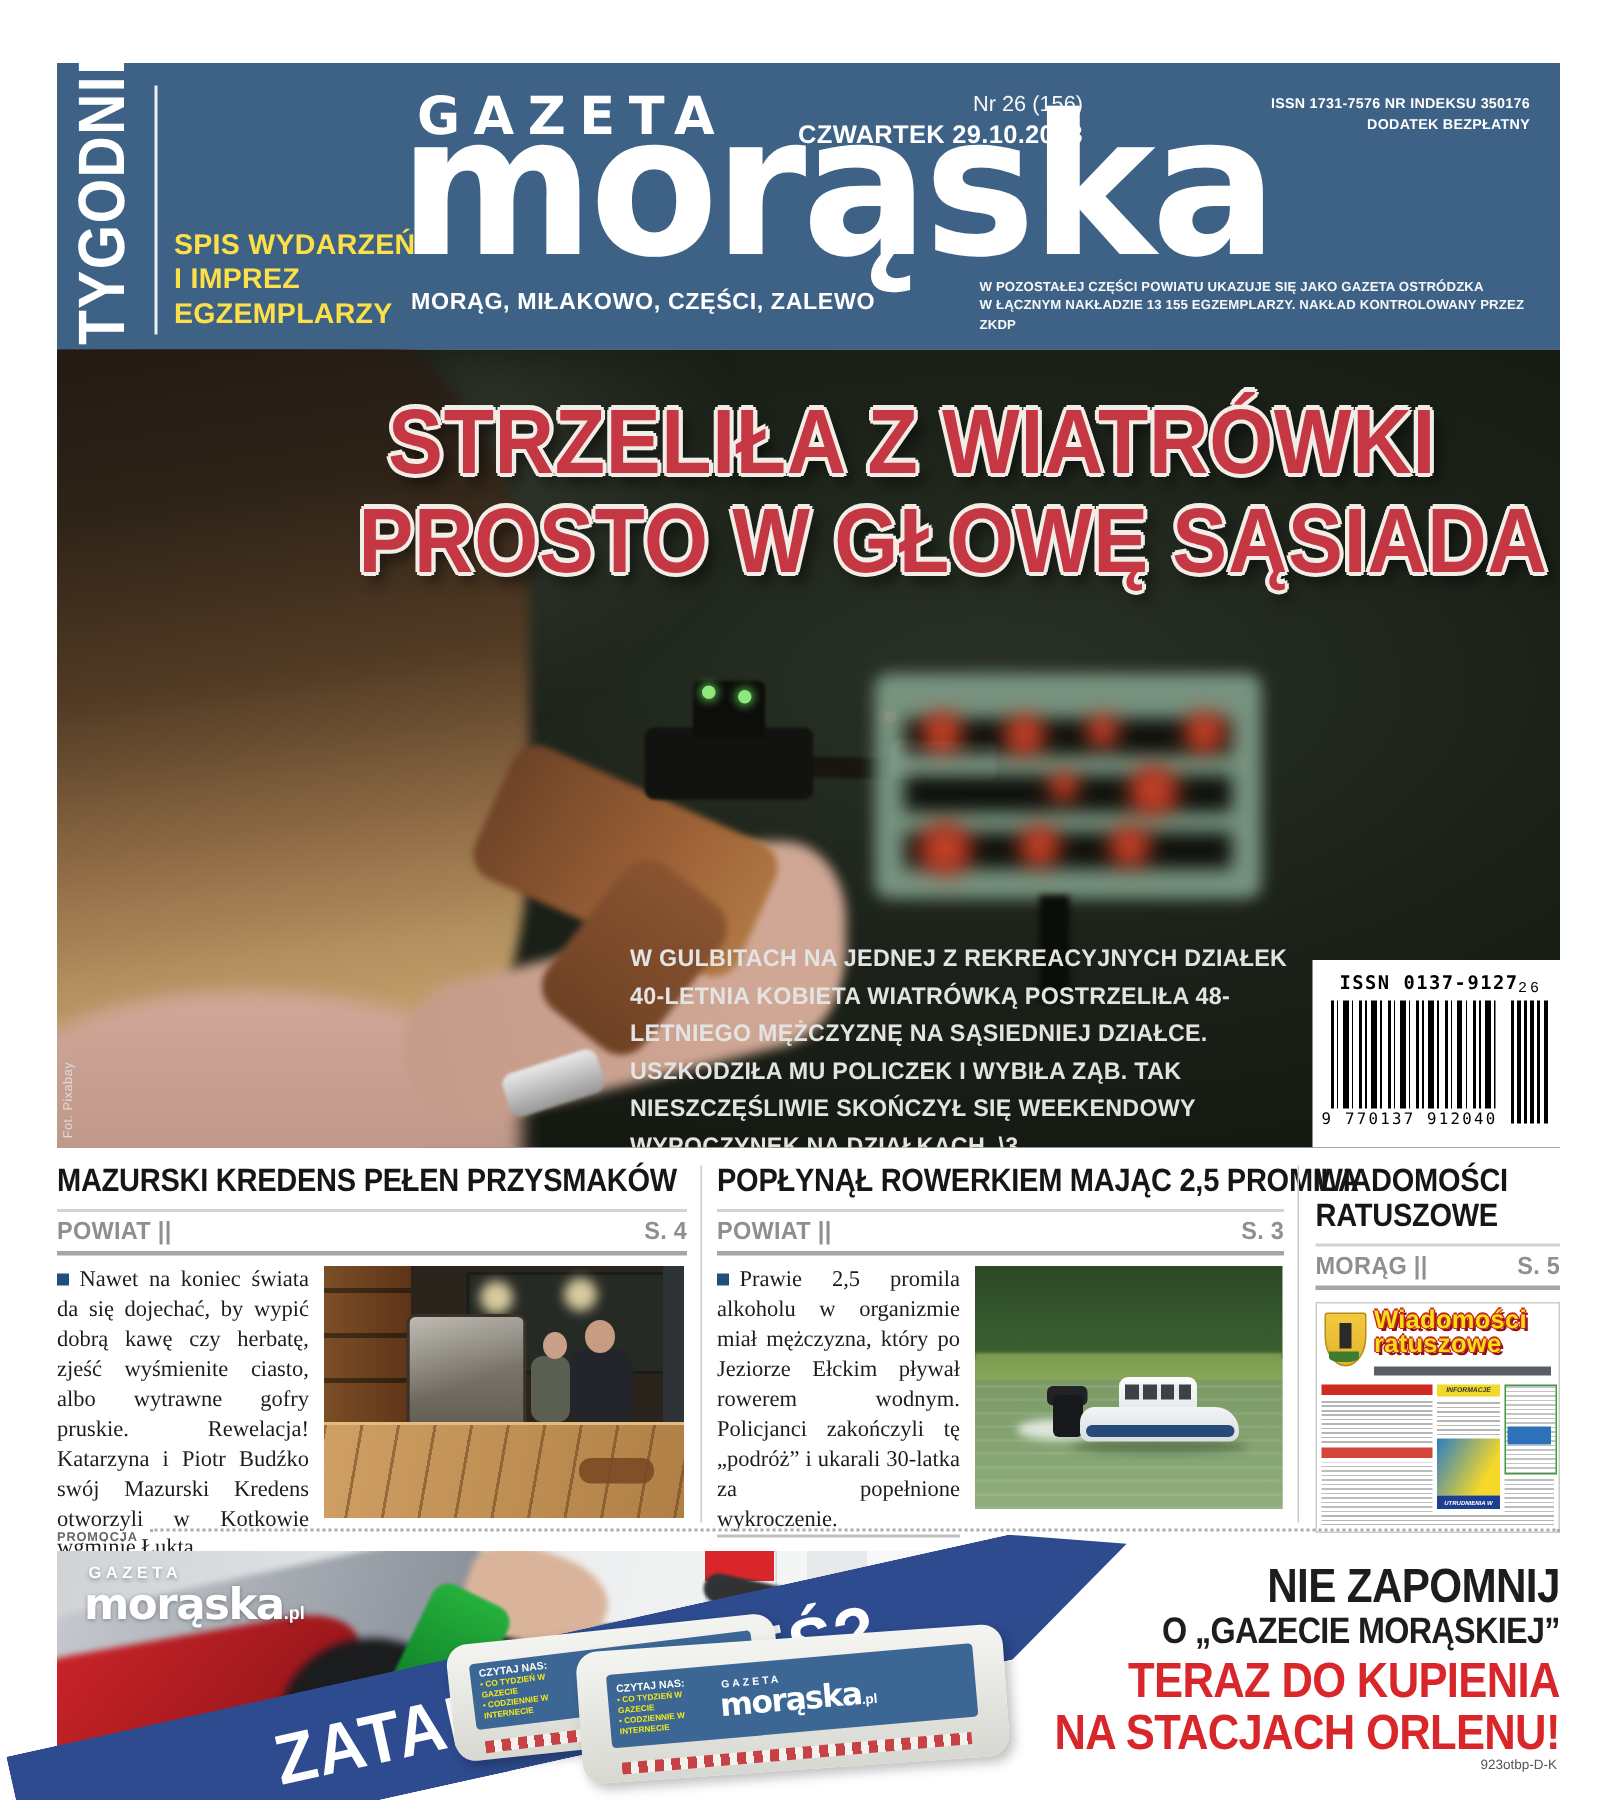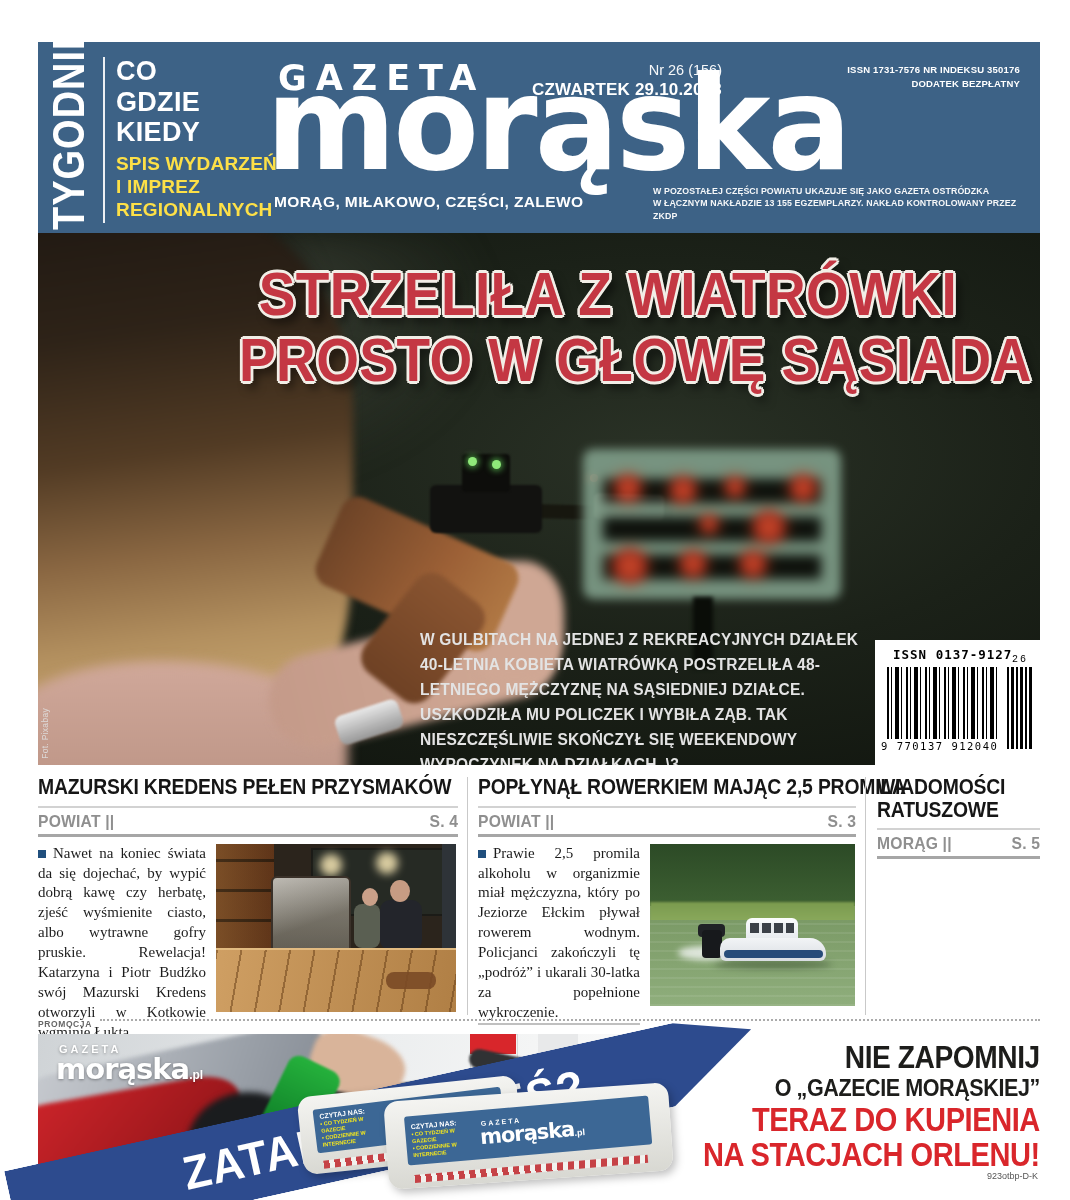--- a/index.html
+++ b/index.html
@@ -201,29 +201,24 @@
   .ad-code{position:absolute;right:2px;bottom:4px;font-size:9px;color:#555;z-index:2;}
 </style>
 </head>
 <body>
 
 <div class="page">
 
   <div class="header">
     <div class="tygodnik">TYGODNIK</div>
     <div class="side-rule"></div>
-    <div class="side-white">
-      <div>CO</div>
-      <div>GDZIE</div>
-      <div>KIEDY</div>
-    </div>
     <div class="side-yellow">
       <div>SPIS WYDARZEŃ</div>
       <div>I IMPREZ</div>
-      <div>REGIONALNYCH</div>
+      <div>EGZEMPLARZY</div>
     </div>
     <div class="mast-kicker">GAZETA</div>
     <div class="mast-title">morąska</div>
     <div class="mast-sub">MORĄG, MIŁAKOWO, CZĘŚCI, ZALEWO</div>
     <div class="issue">
       <div class="nr">Nr 26 (156)</div>
       <div class="dt">CZWARTEK 29.10.2023</div>
     </div>
     <div class="topright">
       <div>ISSN 1731-7576    NR INDEKSU 350176</div>
@@ -352,20 +347,43 @@
     <div class="vsep" style="left:827px;"></div>
 
     <div class="article" style="left:839px;width:163px;">
       <h2 class="a-title wrap" style="width:163px;">WIADOMOŚCI RATUSZOWE</h2>
       <div class="rule1"></div>
       <div class="kickrow">
         <span class="kick">MORĄG ||</span>
         <span class="pref">S. 5</span>
       </div>
       <div class="rule2"></div>
+      <div class="thumb">
+        <i class="th-crest">
+            <b></b>
+            <u></u>
+          </i>
+        <div class="th-title">
+          <div>Wiadomości</div>
+          <div>ratuszowe</div>
+        </div>
+        <i class="th-strip"></i>
+        <i class="th-redbar1"></i>
+        <i class="th-text1"></i>
+        <i class="th-redbar2"></i>
+        <i class="th-text2"></i>
+        <i class="th-infobar">INFORMACJE</i>
+        <i class="th-text3"></i>
+        <i class="th-ad"></i>
+        <i class="th-blubar">UTRUDNIENIA W RUCHU</i>
+        <i class="th-greenbox"></i>
+        <i class="th-blue"></i>
+        <i class="th-text4"></i>
+        <i class="th-bottom"></i>
+      </div>
     </div>
   </div>
 
   <div class="promorow">
     <span class="promo-label">PROMOCJA</span>
     <span class="dotline"></span>
   </div>
 
   <div class="ad">
     <div class="ad-photo">

